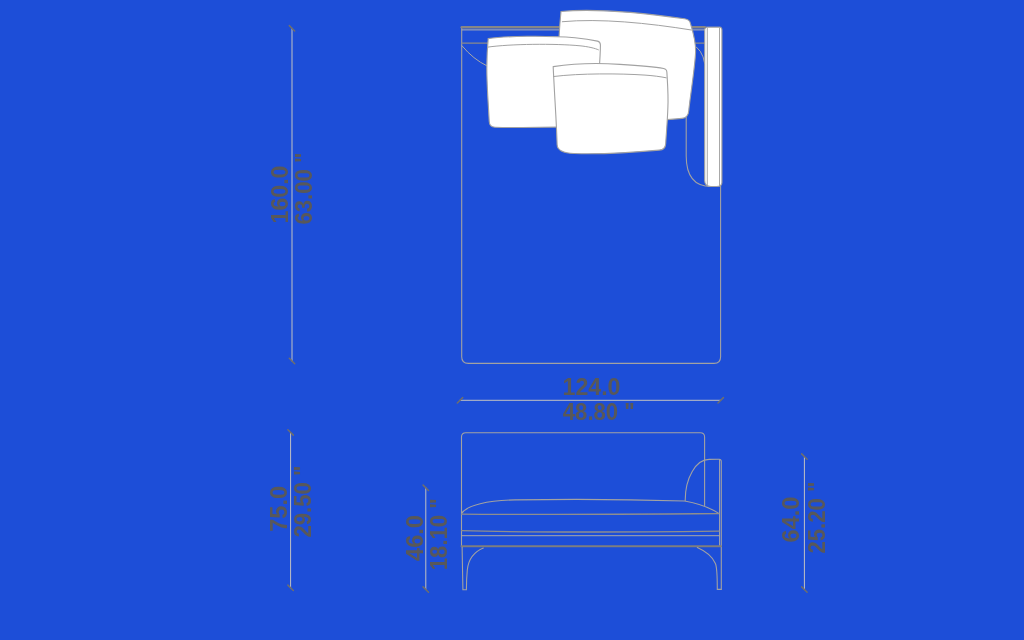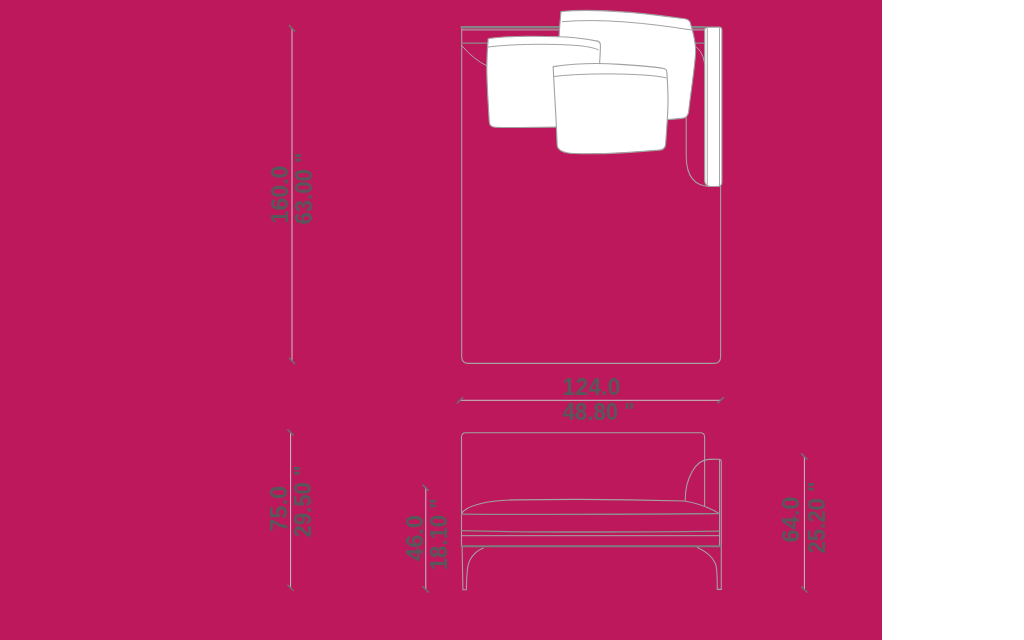--- a/index.html
+++ b/index.html
@@ -1,16 +1,16 @@
 <!DOCTYPE html>
 <html><head>
 <meta charset="utf-8">
 <style>
   html,body{margin:0;padding:0;background:#ffffff;}
-  .stage{position:relative;width:882px;height:640px;background:#be185d;overflow:hidden;}
+  .stage{position:relative;width:1024px;height:640px;background:#1d4ed8;overflow:hidden;}
   text{font-family:"Liberation Sans",sans-serif;font-weight:700;font-size:23.8px;fill:#58585a;}
 </style>
 </head>
 <body>
 <div class="stage">
 <svg width="1024" height="640" viewBox="0 0 1024 640" fill="none" stroke-linecap="round">
 
   <path d="M461.7,27.4 H720.6 V356.8 Q720.6,363.4 714.1,363.4 H468.3 Q461.7,363.4 461.7,356.8 Z" stroke="#a2a2a2" stroke-width="1.1"></path>
 
   <path d="M462,43.1 H704.6" stroke="#8a8a8a" stroke-width="1.3"></path>

